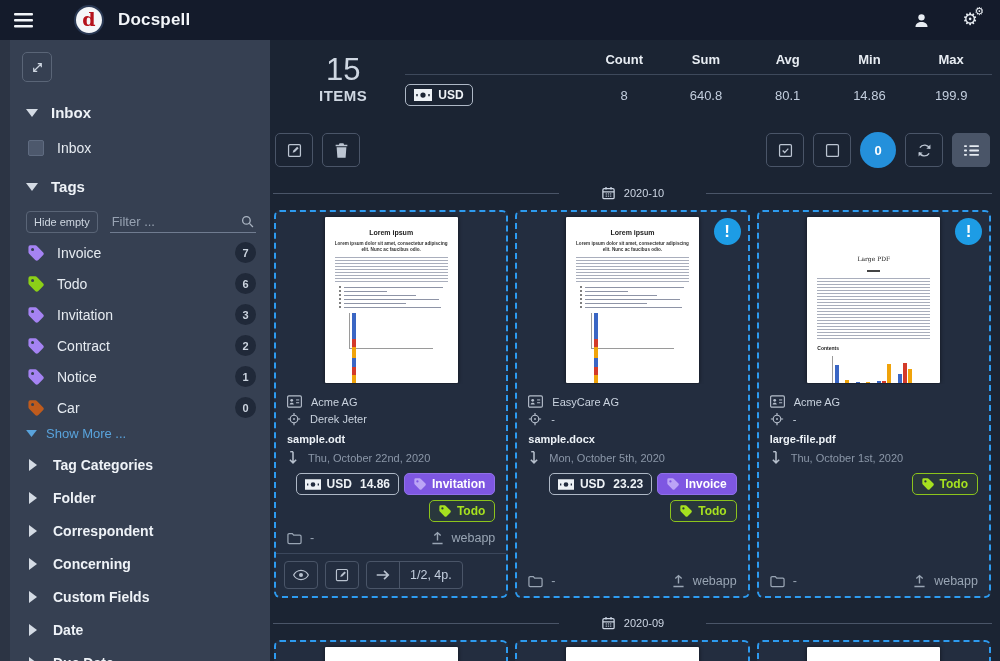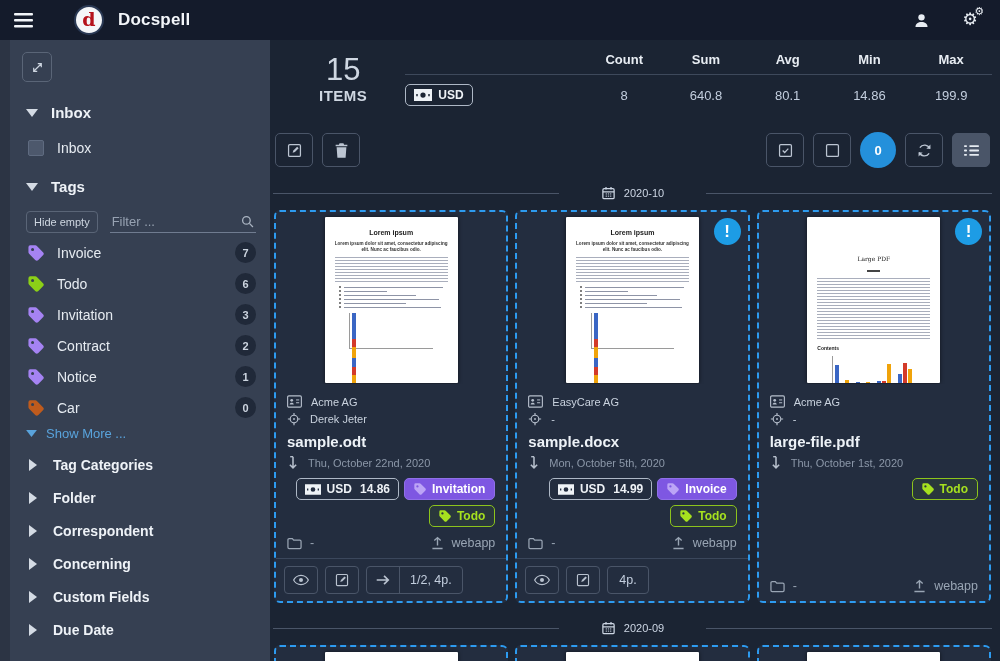--- a/index.html
+++ b/index.html
@@ -152,21 +152,21 @@
   .kind-lorem-chart .p-title, .kind-lorem-chart .p-lead, .kind-lorem-chart .p-par,
   .kind-lorem-chart .p-bullets, .kind-lorem-chart .p-chart { display:block; }
   .kind-large-pdf .p-title { display:block; font-family:"DejaVu Serif",serif; font-weight:normal; font-size:6px; margin-top:26px; }
   .kind-large-pdf .p-dash { display:block; width:13px; margin-top:8px; }
   .kind-large-pdf .p-heading { display:block; }
   .kind-large-pdf .p-par { display:block; height:62px; }
 
   .meta { padding:9px 11px 2px; }
   .meta-row { display:flex; align-items:center; gap:9px; color:#c9d2de; font-size:11px; margin:2px 0 4px; }
   .meta-row .mi { color:#b6bfcc; flex:none; }
-  .item-name { font-size:15px; font-weight:bold; color:#edf2f7; margin:7px 0 6px; }
+  .item-name { font-size:11px; font-weight:bold; color:#edf2f7; margin:7px 0 6px; }
   .meta-row.muted { color:#8b97a8; }
   .badges { display:flex; flex-wrap:wrap; justify-content:flex-end; gap:5px; margin-top:8px; }
   .badge { display:inline-flex; align-items:center; gap:6px; border-radius:5px; padding:3px 9px;
            font-size:12px; font-weight:bold; border:1px solid transparent; }
   .badge-purple { background:#7e57e2; border-color:#9070e8; color:#fff; }
   .badge-purple .b-icon { color:#bca4f6; }
   .badge-green { background:rgba(150,214,20,.06); border-color:#8cc41c; color:#a6e11f; }
   .badge-green .b-icon { color:#a6e11f; }
   .card .money-badge { padding:2px 8px; }
 
@@ -371,20 +371,28 @@
 
   <div class="collapsed-row">
     <span class="caret">
       <svg width="10" height="12" viewBox="0 0 10 12">
                 <path d="M1 0l8 6-8 6z" fill="currentColor"></path>
               </svg>
     </span>
     <span>Custom Fields</span>
   </div>
 
+  <div class="collapsed-row">
+    <span class="caret">
+      <svg width="10" height="12" viewBox="0 0 10 12">
+                <path d="M1 0l8 6-8 6z" fill="currentColor"></path>
+              </svg>
+    </span>
+    <span>Date</span>
+  </div>
 
   <div class="collapsed-row">
     <span class="caret">
       <svg width="10" height="12" viewBox="0 0 10 12">
                 <path d="M1 0l8 6-8 6z" fill="currentColor"></path>
               </svg>
     </span>
     <span>Due Date</span>
   </div>
 
@@ -723,21 +731,21 @@
         <span>Mon, October 5th, 2020</span>
       </div>
       <div class="badges">
         <span class="money-badge">
           <span>
             <svg width="16" height="11" viewBox="0 0 24 16">
                         <path fill-rule="evenodd" fill="currentColor" d="M0 0h24v16H0z M12 4.5A3.5 3.5 0 1 0 12 11.5 3.5 3.5 0 0 0 12 4.5 M3 6.5h2v3H3z M19 6.5h2v3h-2z"></path>
                       </svg>
           </span>
           <span>USD</span>
-          <span class="amt">14.99</span>
+          <span class="amt">23.23</span>
         </span>
         <span class="tag-badges" style="display:contents">
   <span class="badge badge-purple">
     <span class="b-icon">
       <svg width="12" height="12" viewBox="0 0 22 22">
                           <path fill-rule="evenodd" fill="currentColor" d="M3 .5h7.1a3 3 0 0 1 2.1.9l8.4 8.4a3 3 0 0 1 0 4.3l-6.4 6.4a3 3 0 0 1-4.3 0L1.5 12.1a3 3 0 0 1-.9-2.1V3A2.5 2.5 0 0 1 3 .5 M6.3 4.2a2.1 2.1 0 1 0 0 4.2 2.1 2.1 0 0 0 0-4.2"></path>
                         </svg>
     </span>
     <span>Invoice</span>
   </span>
@@ -764,40 +772,20 @@
       </span>
       <span class="half">
         <span>
           <svg width="13" height="14" viewBox="0 0 20 22" fill="none" stroke="currentColor" stroke-width="2.2">
             <path d="M10 15V2.5M5 7l5-4.5L15 7"></path>
                       <path d="M2 19.5h16" stroke-width="2.4"></path>
           </svg>
         </span>
         <span>webapp</span>
       </span>
-    </div>
-    <div class="card-footer">
-      <span class="cf-btn">
-        <span>
-          <svg width="16" height="12" viewBox="0 0 24 16" fill="none" stroke="currentColor" stroke-width="1.8">
-            <path d="M12 1C6.5 1 2.3 5.2 1 8c1.3 2.8 5.5 7 11 7s9.7-4.2 11-7C21.7 5.2 17.5 1 12 1z"></path>
-            <circle cx="12" cy="8" r="3" fill="currentColor" stroke="none"></circle>
-          </svg>
-        </span>
-      </span>
-      <span class="cf-btn">
-        <span>
-          <svg width="14" height="14" viewBox="0 0 24 24" fill="none" stroke="currentColor" stroke-width="2">
-            <rect x="2.5" y="2.5" width="19" height="19" rx="2"></rect>
-            <path d="M9 15.5l1.2-3.7 6-6 2.5 2.5-6 6L9 15.5z" fill="currentColor" stroke="none"></path>
-          </svg>
-        </span>
-      </span>
-
-      <span class="pages-pill">4p.</span>
     </div>
   </div>
 
   <div class="card">
     <div class="alert-badge">!</div>
     <div class="thumb">
       <div class="page kind-large-pdf">
         <div class="p-title">Large PDF</div>
         <div class="p-dash"></div>
 

